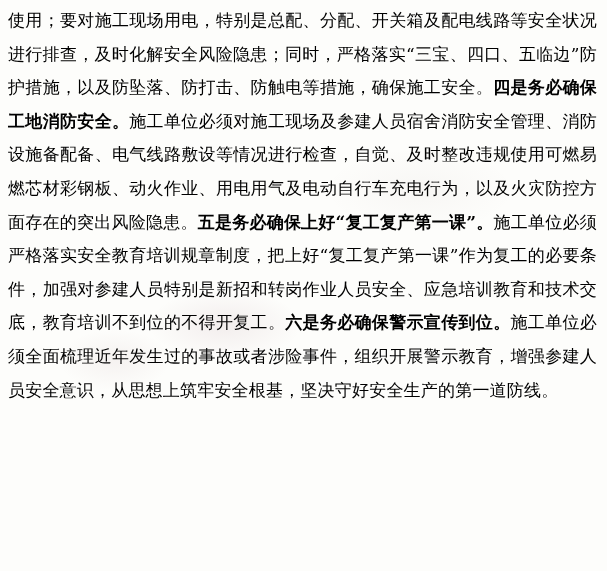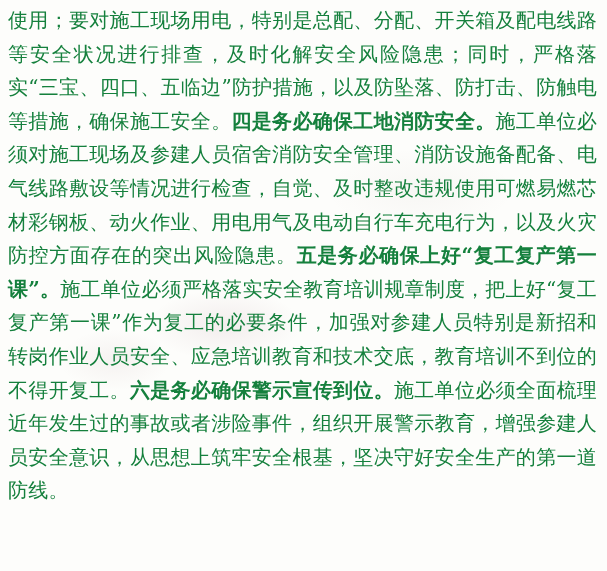--- a/index.html
+++ b/index.html
@@ -38,23 +38,23 @@
   }
   .wm3 {
     left: 330px; top: 150px;
     width: 180px; height: 80px;
     background: radial-gradient(ellipse at center, rgba(200,190,185,0.10) 0%, rgba(255,255,255,0) 75%);
   }
 
   .body-text {
     position: relative;
     padding: 4px 10px 0 8px;
-    font-size: 20px;
+    font-size: 17px;
     line-height: 33.6px;
-    color: #15803d;
+    color: #000000;
     text-align: justify;
     text-justify: inter-ideograph;
     letter-spacing: 0.2px;
     z-index: 2;
   }
   .body-text p {
     margin: 0;
     text-indent: 0;
   }
   b, .bold {

